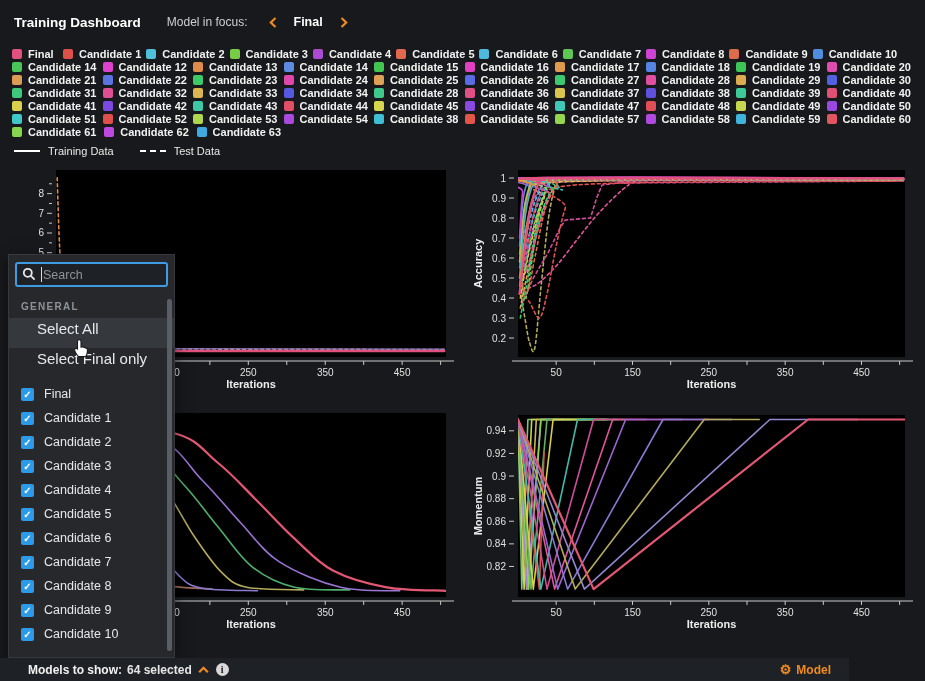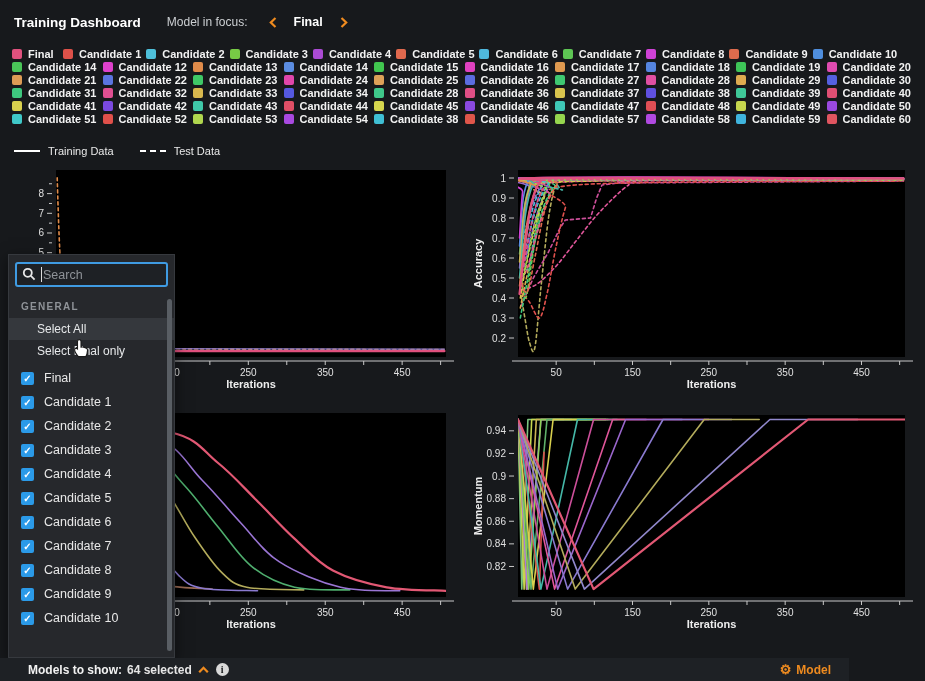--- a/index.html
+++ b/index.html
@@ -35,21 +35,21 @@
       border:1px solid #36393e;box-sizing:border-box;z-index:10;box-shadow:0 4px 14px rgba(0,0,0,.5);}
   .dd-search-wrap{position:relative;margin:7px 6px 0 6px;}
   .dd-search{width:100%;height:25px;box-sizing:border-box;background:#1e2125;border:2px solid #3f9be2;
       border-radius:3px;color:#e8e8e8;font-size:12.5px;padding:0 6px 0 26px;outline:none;
       font-family:"Liberation Sans",sans-serif;}
   .dd-search::placeholder{color:#8f9398;}
   .dd-search-icon{position:absolute;left:7px;top:5px;}
   .dd-caret{position:absolute;left:26px;top:5px;width:1px;height:15px;background:#dcdcdc;}
   .dd-sec{font-size:10px;font-weight:bold;letter-spacing:1.3px;color:#8f9398;padding:14px 0 6px 12px;}
   .dd-sec.cand{border-bottom:1px solid #3a3d42;padding-bottom:8px;}
-  .dd-item{height:22px;line-height:22px;padding-left:28px;font-size:12px;color:#e6e8ea;cursor:pointer;}
+  .dd-item{height:30px;line-height:22px;padding-left:28px;font-size:15px;color:#e6e8ea;cursor:pointer;}
   .dd-item.hl{background:#35383d;}
   .dd-list{margin-top:4px;}
   .dd-chk-row{display:flex;align-items:center;height:24px;padding-left:12px;cursor:pointer;}
   .dd-chk{width:13px;height:13px;border-radius:2px;background:#2b9ae8;display:flex;align-items:center;
       justify-content:center;color:#fff;font-size:10px;font-weight:bold;flex:0 0 13px;}
   .dd-chk-lb{font-size:12.5px;color:#e8e8e8;margin-left:10px;white-space:nowrap;}
   .dd-scroll{position:absolute;right:2px;top:44px;width:5px;height:352px;border-radius:3px;background:#595e64;}
   
   .cursor{position:absolute;left:72px;top:338px;z-index:20;pointer-events:none;}
   
@@ -334,20 +334,34 @@
           <span class="lg-sw" style="background: rgb(176, 73, 224);"></span>
           <span class="lg-tx">Candidate 58</span>
         </span>
         <span class="lg-item">
           <span class="lg-sw" style="background: rgb(63, 180, 221);"></span>
           <span class="lg-tx">Candidate 59</span>
         </span>
         <span class="lg-item">
           <span class="lg-sw" style="background: rgb(224, 85, 96);"></span>
           <span class="lg-tx">Candidate 60</span>
+        </span>
+      </div>
+      <div class="lg-row rn">
+        <span class="lg-item">
+          <span class="lg-sw" style="background: rgb(132, 214, 78);"></span>
+          <span class="lg-tx">Candidate 61</span>
+        </span>
+        <span class="lg-item">
+          <span class="lg-sw" style="background: rgb(188, 73, 224);"></span>
+          <span class="lg-tx">Candidate 62</span>
+        </span>
+        <span class="lg-item">
+          <span class="lg-sw" style="background: rgb(63, 170, 221);"></span>
+          <span class="lg-tx">Candidate 63</span>
         </span>
       </div>
     </div>
 
   <div class="lt-legend">
     <span class="lt-item">
       <span class="lt-line"></span>
       <span>Training Data</span>
     </span>
     <span class="lt-item">

